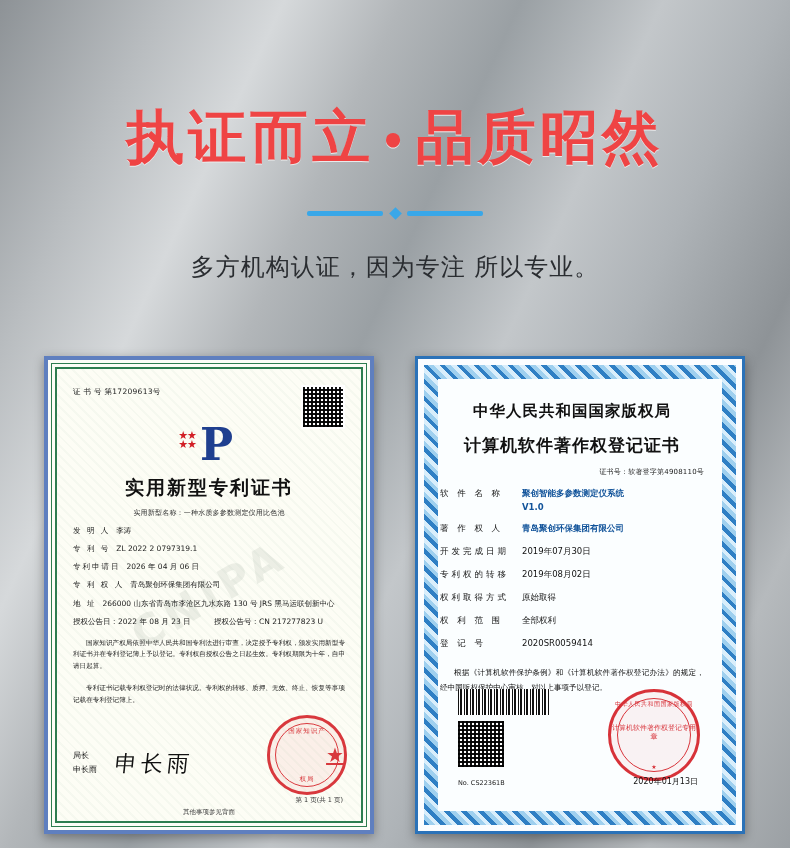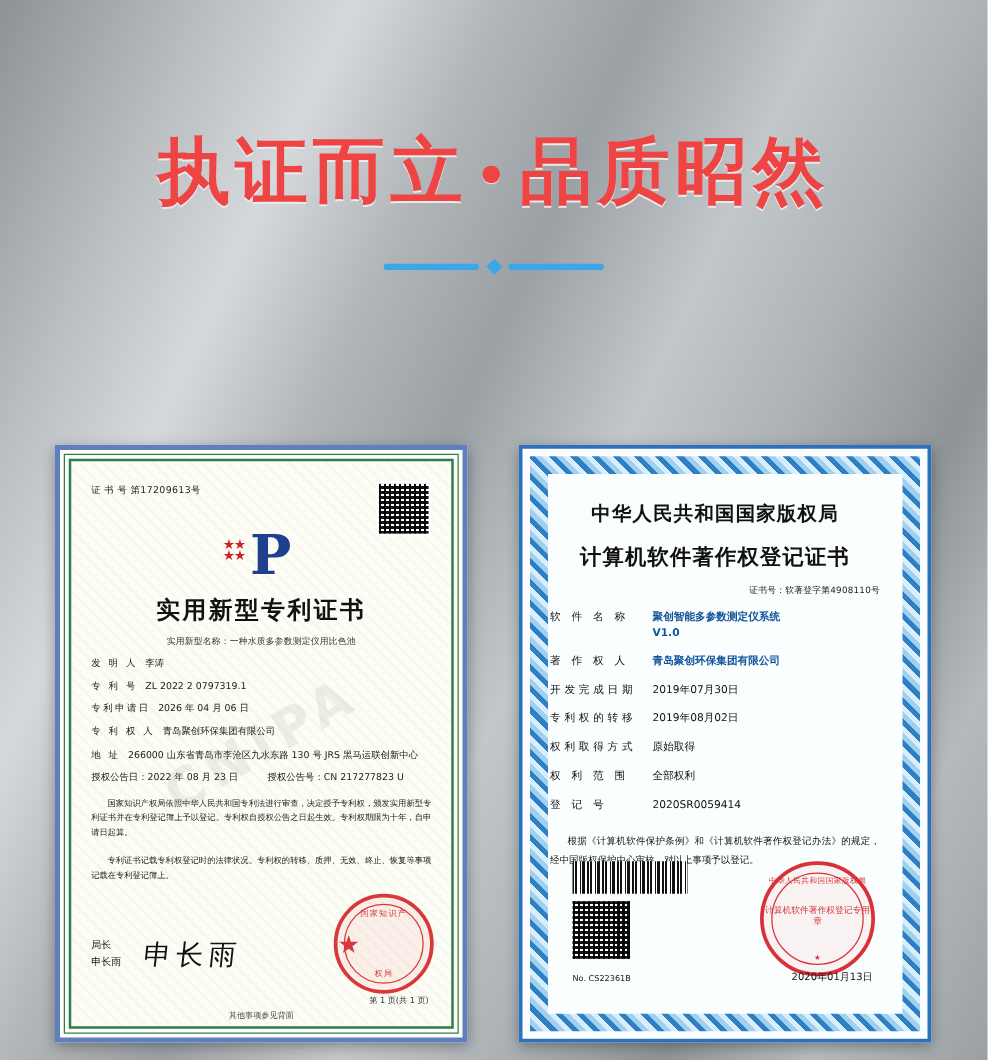--- a/index.html
+++ b/index.html
@@ -121,23 +121,24 @@
   .sign-script{
     font-family:"DejaVu Serif","Liberation Serif",serif;
     font-size:22px;color:#111;margin-left:18px;margin-bottom:2px;letter-spacing:4px;
     transform:skewX(-6deg);
   }
   .seal{
     position:absolute;right:14px;bottom:26px;
     width:74px;height:74px;border-radius:50%;
     border:3px solid #d41d24;
     color:#d41d24;
-    display:flex;align-items:center;justify-content:flex-start;
+    display:flex;align-items:center;justify-content:flex-end;
     opacity:.88;
     background:radial-gradient(circle,rgba(212,29,36,.07) 0 60%,rgba(212,29,36,.03) 100%);
+    text-decoration:underline;
   }
   .seal .star{font-size:20px;line-height:1;}
   .seal .ring-text{
     position:absolute;inset:5px;border-radius:50%;border:1px solid #d41d24;
   }
   .seal .txt-top,.seal .txt-bot{
     position:absolute;left:0;right:0;text-align:center;font-size:6.5px;letter-spacing:1px;
   }
   .seal .txt-top{top:9px;}
   .seal .txt-bot{bottom:8px;}
@@ -222,20 +223,21 @@
 
 <div class="banner">
   <div class="headline">
     <span>执证而立</span><span class="dot">•</span><span>品质昭然</span>
   </div>
   <div class="divider">
     <span class="bar"></span>
     <span class="diamond"></span>
     <span class="bar"></span>
   </div>
+  <div class="subline">多方机构认证，因为专注 所以专业。</div>
 </div>
 
 <div class="certs">
 
   <div class="cert left patent">
     <div class="patent-inner">
       <div class="watermark">CNIPA</div>
 
       <div class="patent-top">
         <div class="cert-no">证 书 号 第17209613号</div>

